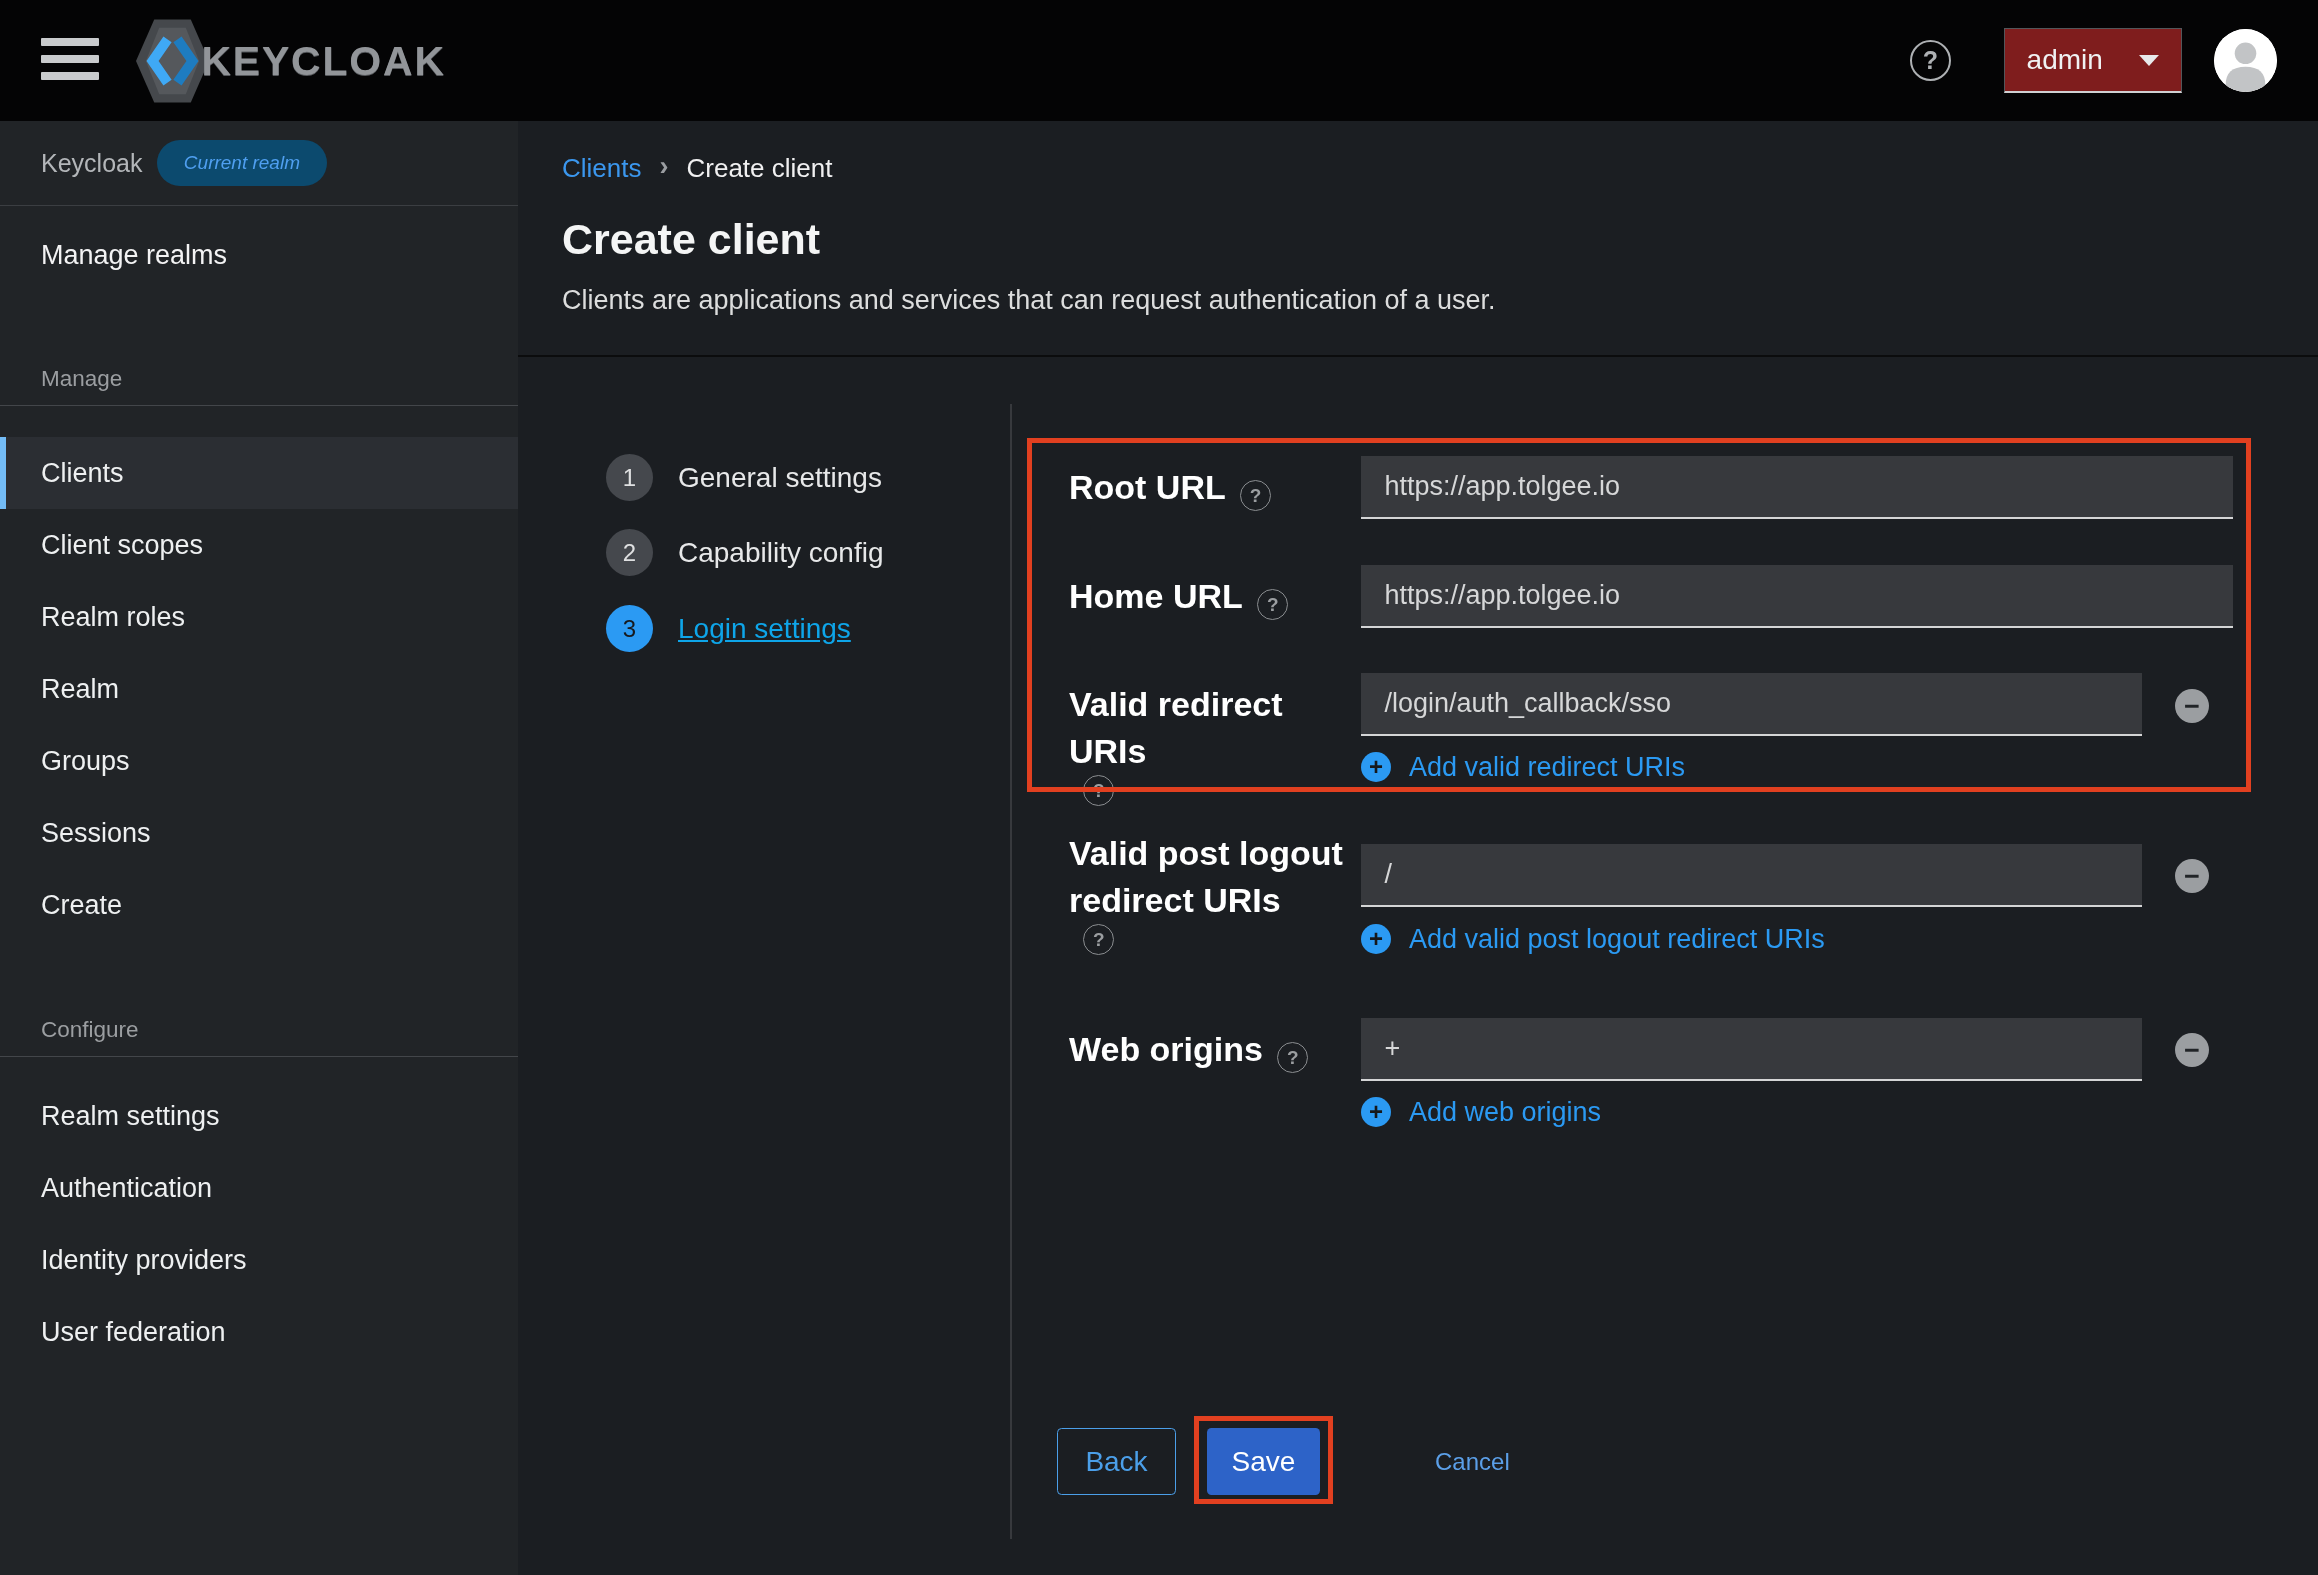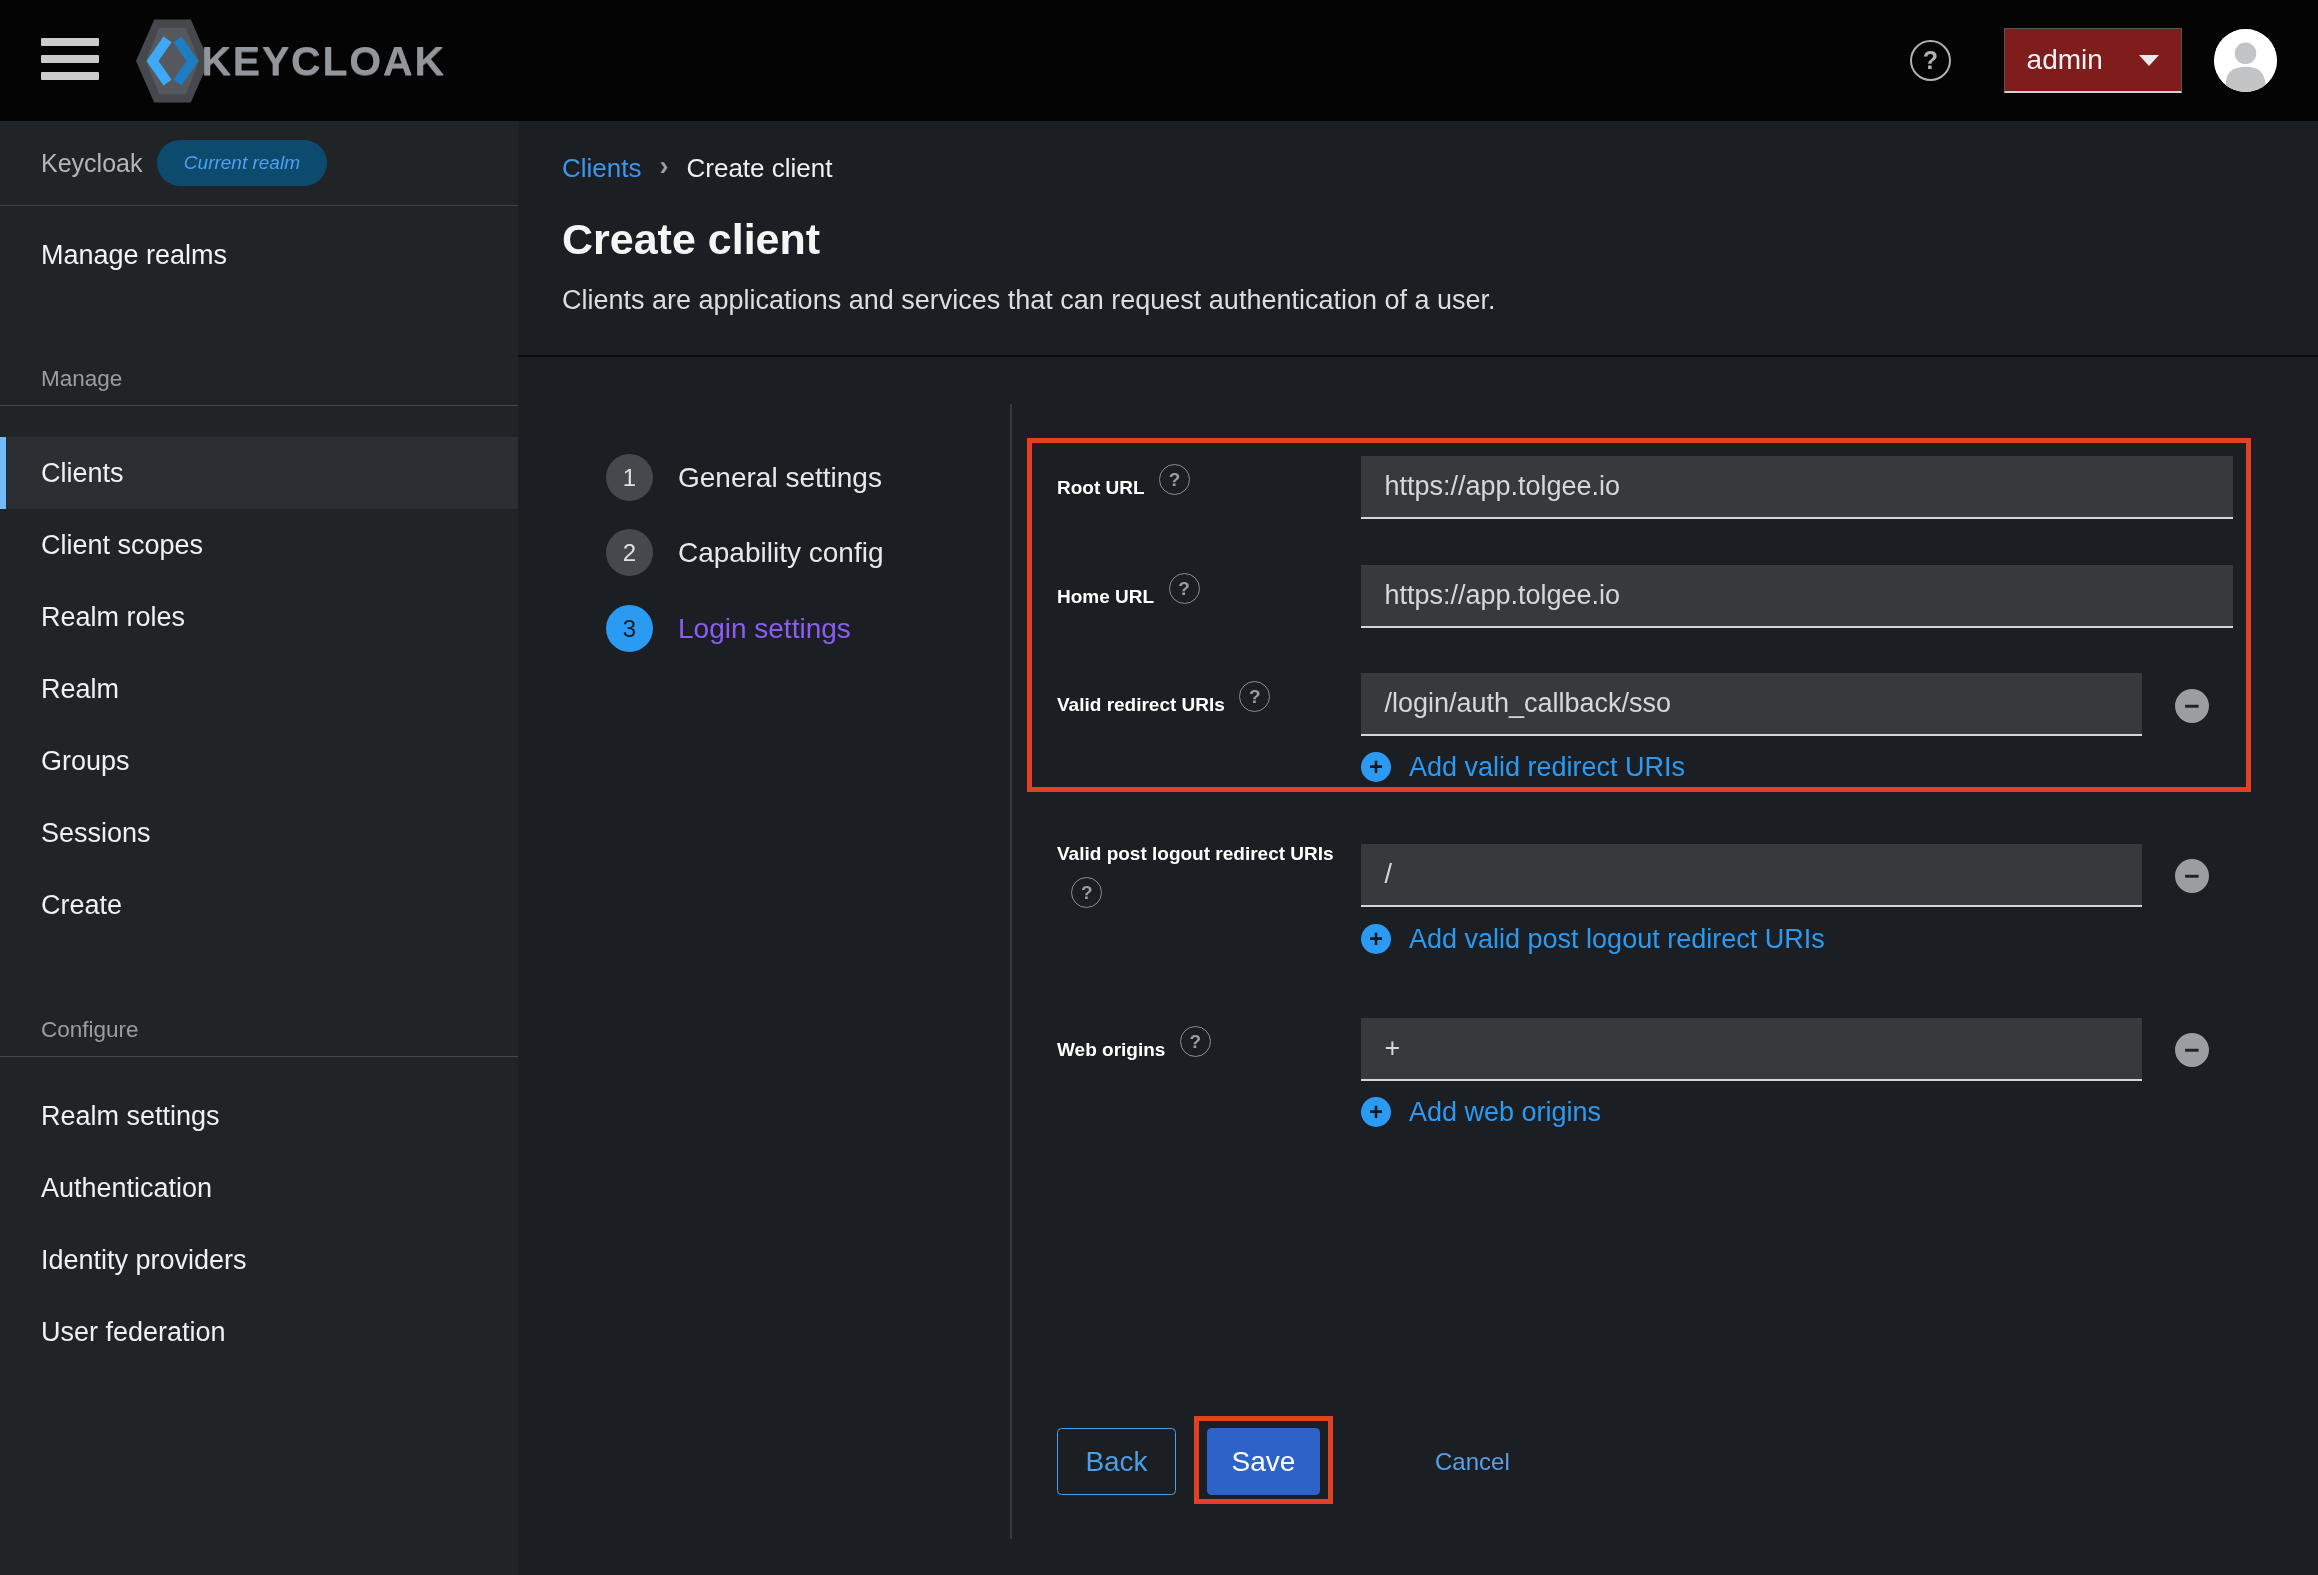--- a/index.html
+++ b/index.html
@@ -60,23 +60,23 @@
   .page-title { position:absolute; left:44px; top:94px; color:#f4f5f5; font-size:43px; font-weight:700; }
   .page-subtitle { position:absolute; left:44px; top:164px; color:#dcdddd; font-size:27px; }
 
   .wizard-divider { position:absolute; left:492px; top:283px; width:1.8px; height:1135px; background:#37393d; }
 
   .step { position:absolute; left:88px; display:flex; align-items:center; gap:25px; cursor:pointer; }
   .step-circle { width:47px; height:47px; border-radius:50%; background:#45484d; color:#dfe0e1;
     display:flex; align-items:center; justify-content:center; font-size:24px; }
   .step-label { font-size:28px; color:#e7e8e9; }
   .step.current .step-circle { background:#2b9af3; color:#17191c; }
-  .step.current .step-label { color:#8b5cf6; }
-  .flabel { position:absolute; left:539px; width:288px; display:flex; align-items:flex-start; flex-wrap:wrap;
-    color:#ffffff; font-size:19px; font-weight:700; line-height:47px; }
+  .step.current .step-label { color:#0ea5e9;text-decoration:underline; }
+  .flabel { position:absolute; left:551px; width:288px; display:flex; align-items:flex-end; flex-wrap:wrap;
+    color:#ffffff; font-size:34px; font-weight:700; line-height:47px; }
   .qicon { display:inline-flex; width:31px; height:31px; border:1.8px solid #8a8d90; border-radius:50%;
     color:#9b9ea1; align-items:center; justify-content:center; margin-left:14.4px; cursor:pointer; flex:none; }
   .qicon::before { content:"?"; font-size:19px; font-weight:700; }
   .finput { position:absolute; height:63px; background:#37393d; border:none;
     border-bottom:2.7px solid #d4d5d6; color:#d6d7d8; font-size:27px; padding:0 23.4px;
     font-family:Liberation Sans, sans-serif; }
   .input-long { left:843px; width:872px; }
   .input-short { left:843px; width:781px; }
   .minus-btn { position:absolute; left:1657px; width:34px; height:34px; border-radius:50%; background:#9b9ea1;
     display:flex; align-items:center; justify-content:center; cursor:pointer; }

